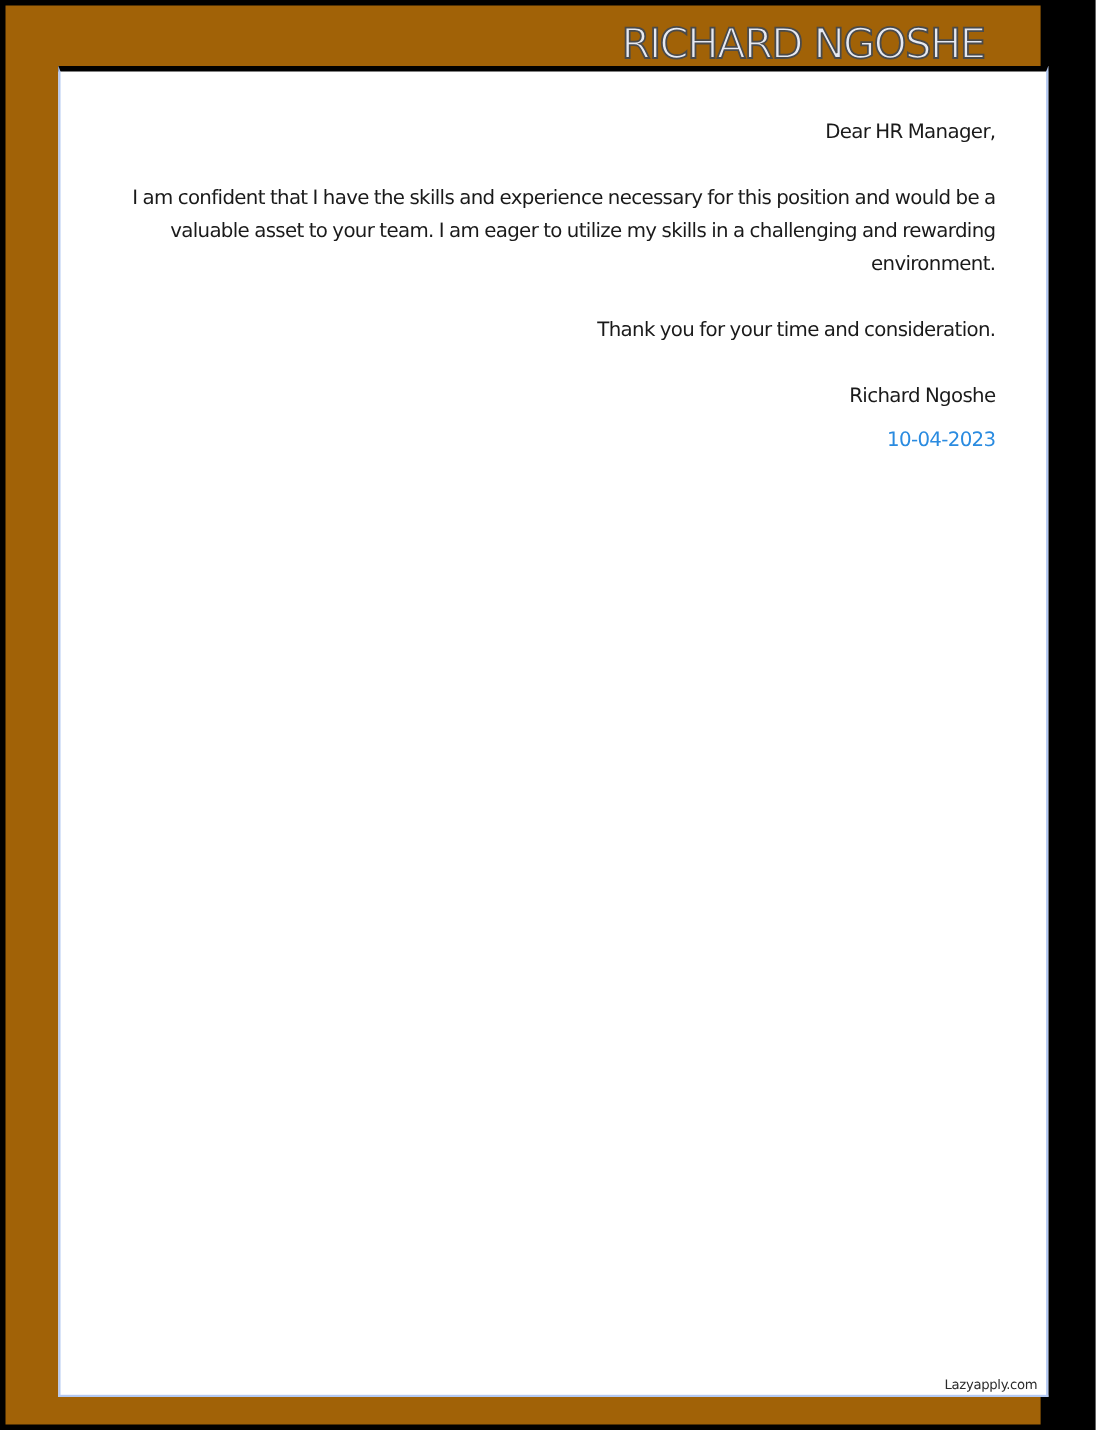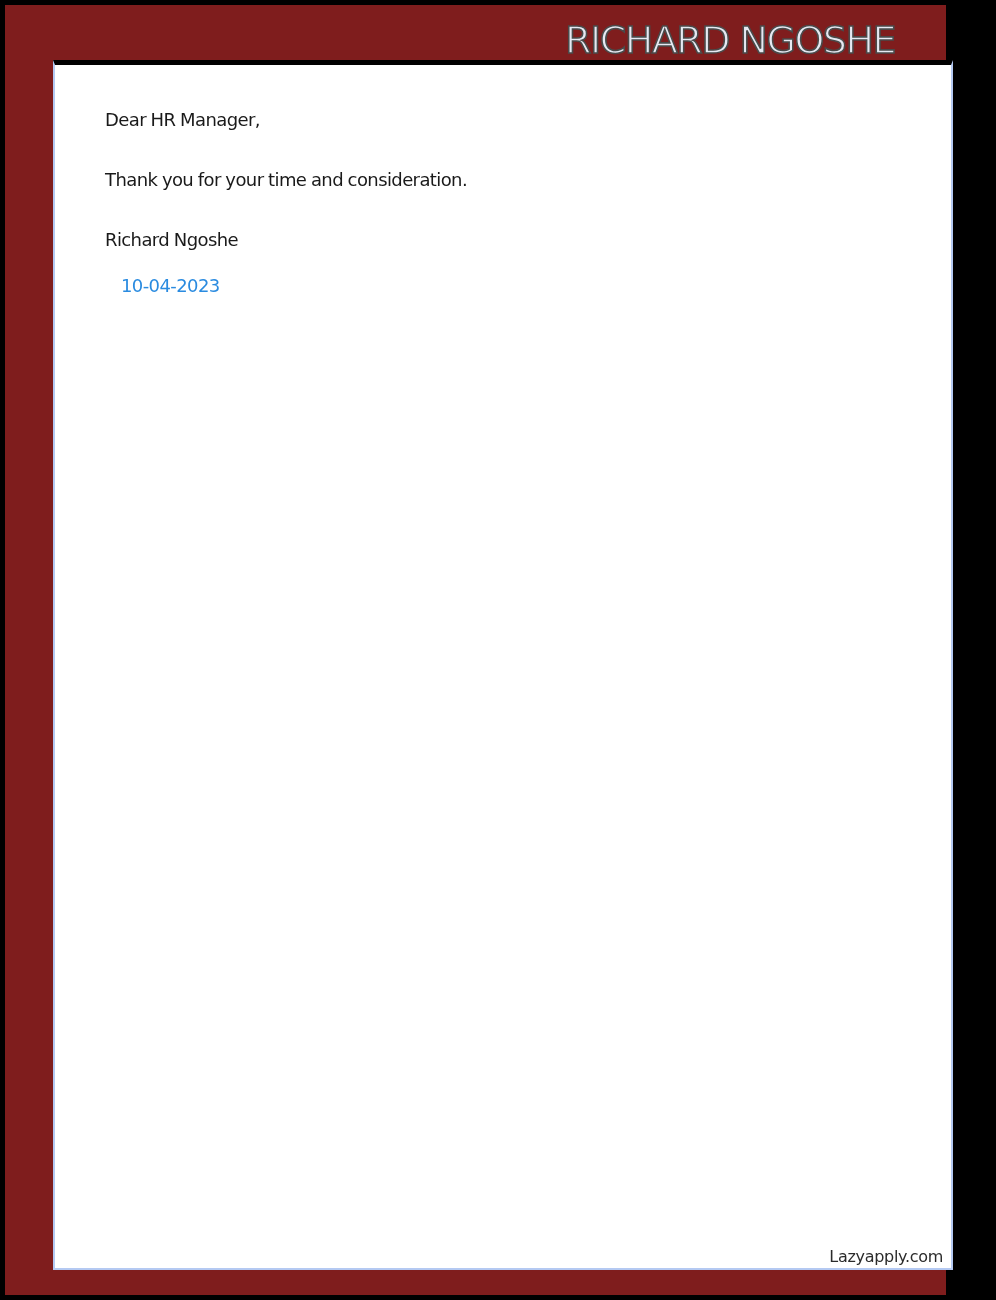--- a/index.html
+++ b/index.html
@@ -12,21 +12,21 @@
       overflow: hidden;
       background: #000000;
       font-family: "DejaVu Sans", sans-serif;
     }
     .frame {
       position: absolute;
       left: 5px;
       top: 5px;
       width: 941px;
       height: 1290px;
-      background: #7f1d1d;
+      background: #a16207;
     }
     .title {
       position: absolute;
       right: 51px;
       top: 12px;
       margin: 0;
       font-family: "DejaVu Sans", sans-serif;
       font-weight: normal;
       font-size: 38px;
       line-height: 46px;
@@ -55,46 +55,48 @@
       width: 800px;
       font-family: "DejaVu Sans", sans-serif;
       font-size: 18px;
       line-height: 30px;
       color: #1a1a1a;
       letter-spacing: -0.6px;
       word-spacing: -0.5px;
     }
     .letter p {
       margin: 0 0 30px 0;
+      text-align: right;
     }
     .letter p.tight {
       margin-bottom: 10px;
     }
     .letter .date {
       color: #2a8be0;
-      margin: 16px;
+      margin: 0;
     }
     .footer {
       position: absolute;
       right: 8px;
       bottom: 2px;
       font-family: "DejaVu Sans", sans-serif;
-      font-size: 16px;
+      font-size: 12px;
       color: #2b2b2b;
       letter-spacing: -0.3px;
     }
   </style>
 </head>
 <body>
 
 <div class="frame">
   <h1 class="title">RICHARD NGOSHE</h1>
 
   <div class="card">
     <div class="letter">
       <p>Dear HR Manager,</p>
+      <p>I am confident that I have the skills and experience necessary for this position and would be a valuable asset to your team. I am eager to utilize my skills in a challenging and rewarding environment.</p>
       <p>Thank you for your time and consideration.</p>
       <p class="tight">Richard Ngoshe</p>
       <p class="date">10-04-2023</p>
     </div>
     <div class="footer">Lazyapply.com</div>
   </div>
 </div>
 
 </body></html>

